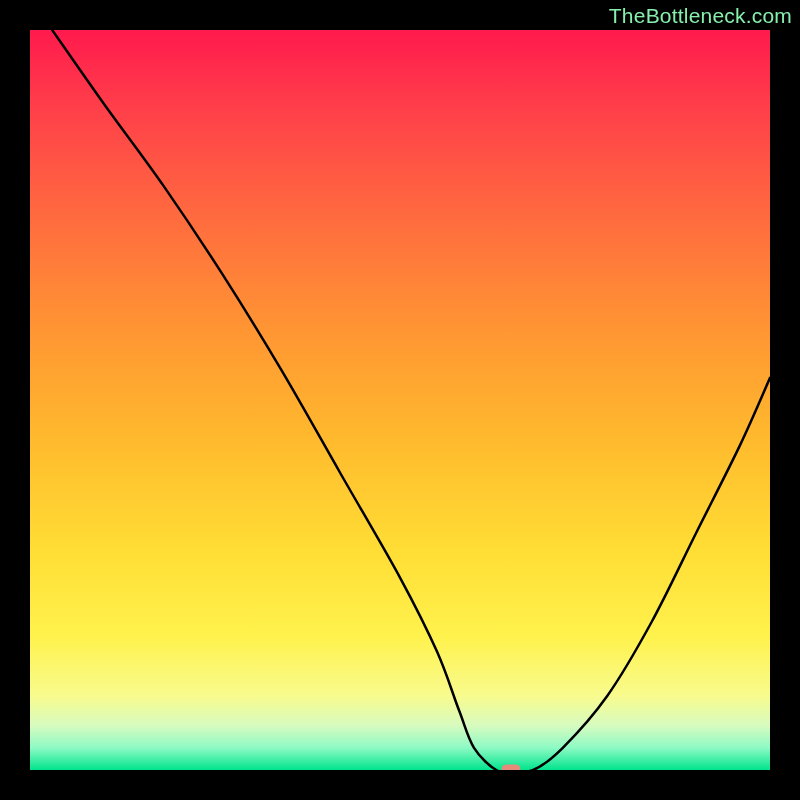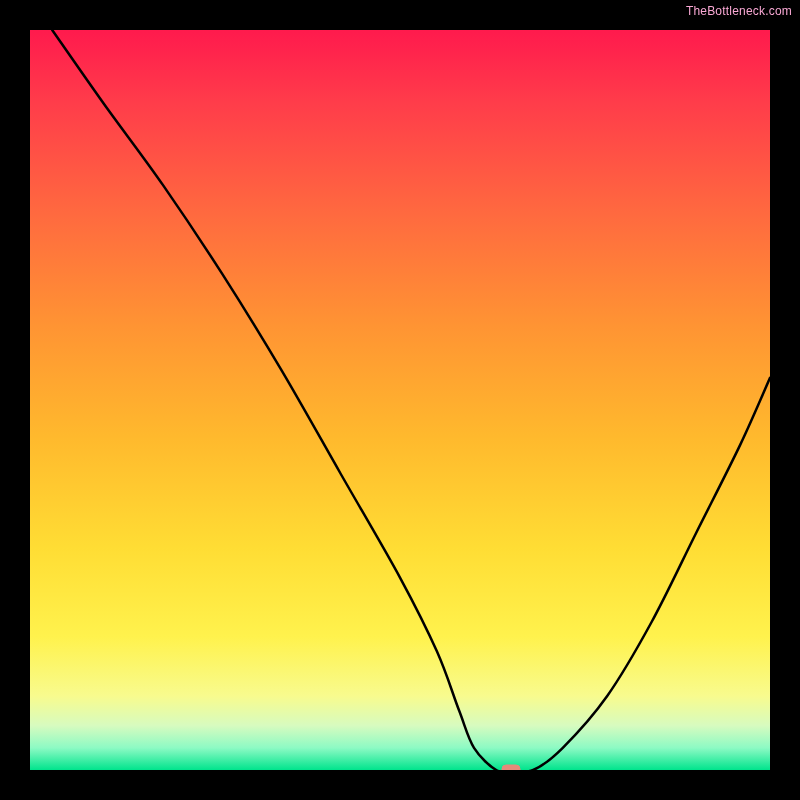--- a/index.html
+++ b/index.html
@@ -55,22 +55,22 @@
     stroke-linecap: round;
   }
   .marker {
     fill: #e68a7a;
     stroke: #e68a7a;
   }
   .watermark {
     position: absolute;
     top: 4px;
     right: 8px;
-    color: #f9a8d4;
-    font-size: 12px;
+    color: #86efac;
+    font-size: 21px;
     letter-spacing: 0.2px;
     user-select: none;
   }
 </style>
 </head>
 <body>
 
 <div class="frame">
 
   <div class="watermark">TheBottleneck.com</div>

